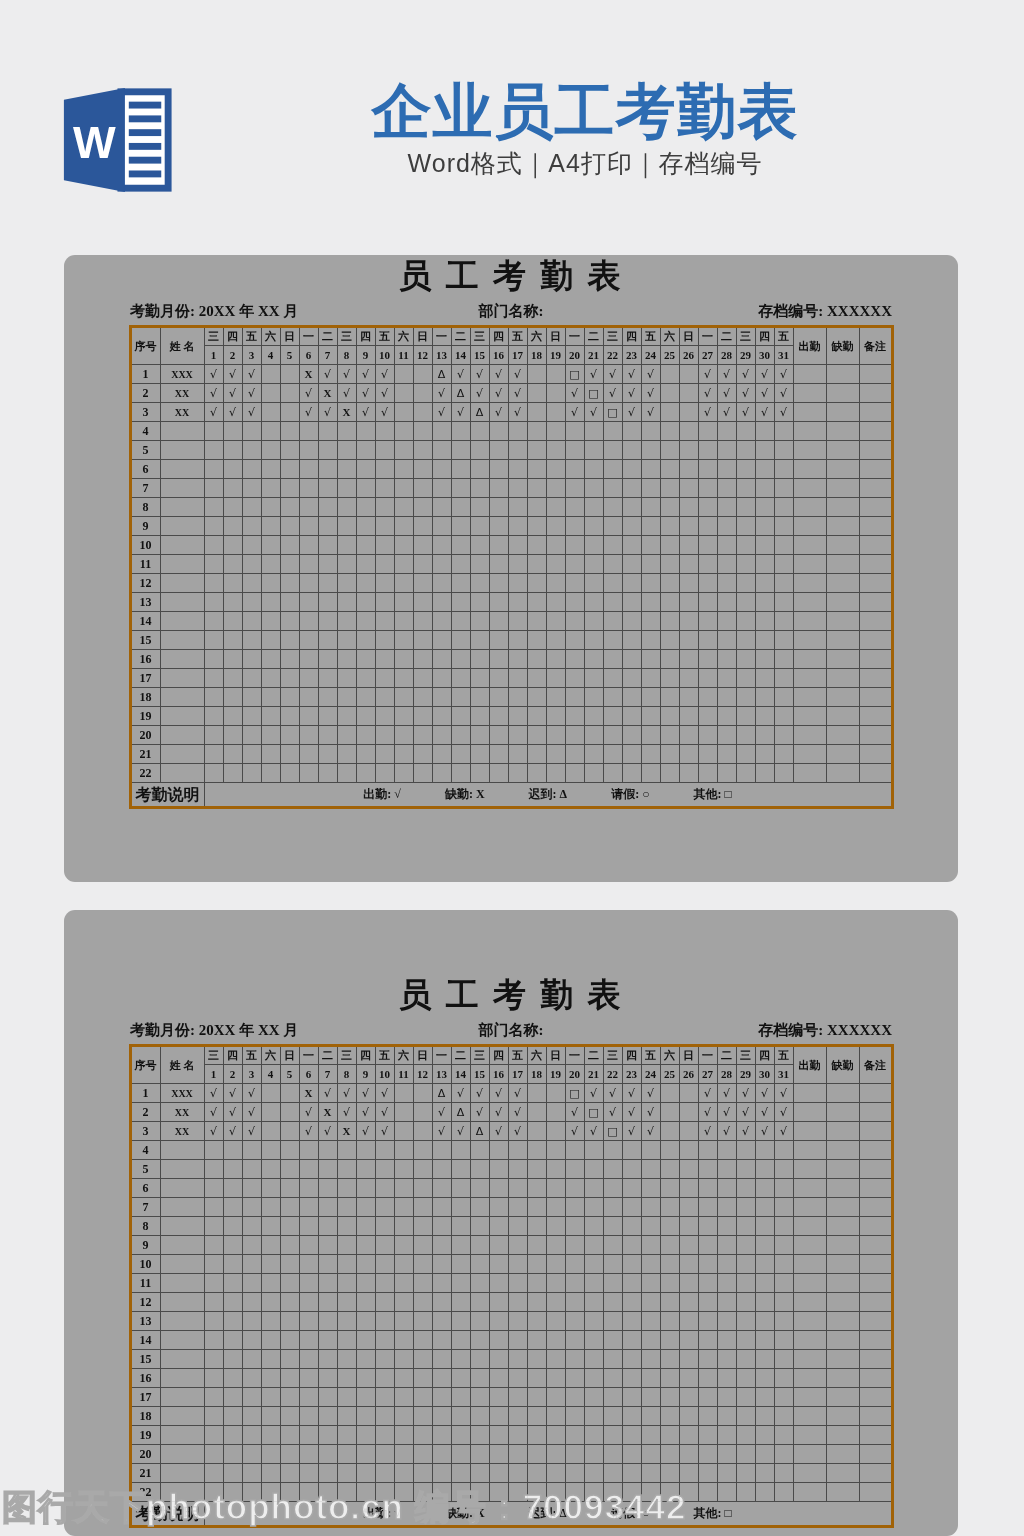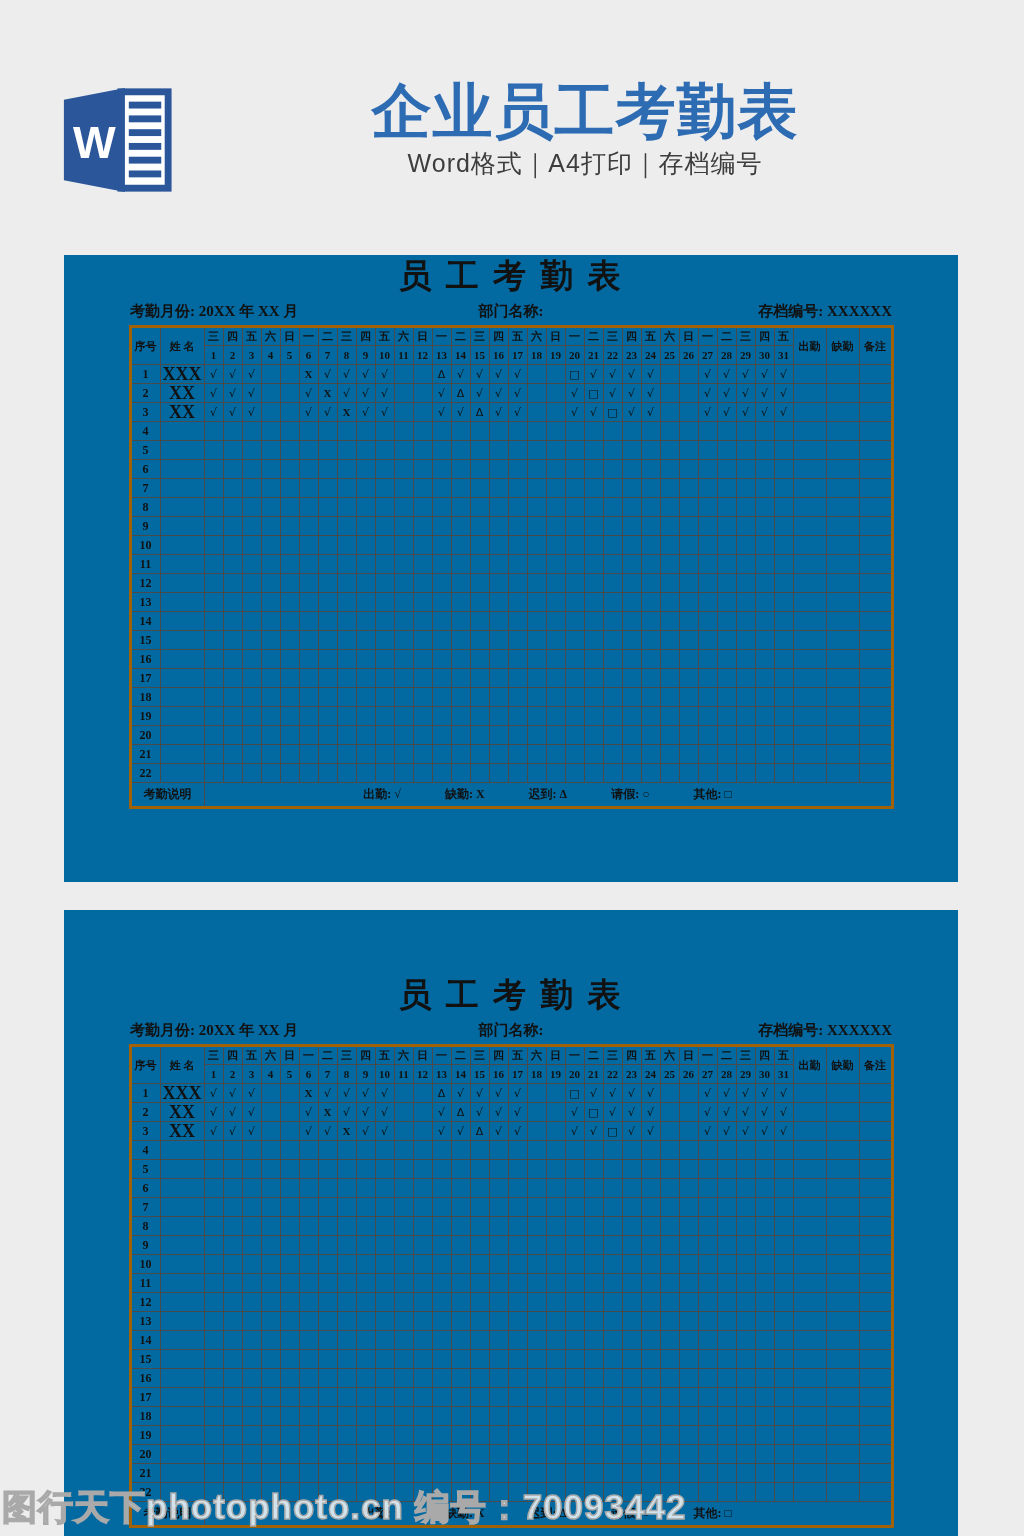--- a/index.html
+++ b/index.html
@@ -17,21 +17,21 @@
   .main-title {
     font-family:"Liberation Sans", sans-serif; font-weight:700;
     font-size:60px; line-height:52px; color:#2d6cb2; letter-spacing:1px;
   }
   .sub-title {
     margin-top:9px; font-family:"Liberation Sans", sans-serif;
     font-size:25px; color:#3d3d3d; letter-spacing:1px;
   }
 
   
-  .page { position:absolute; left:64px; width:894px; background:#0369a1; }
+  .page { position:absolute; left:64px; width:894px; background:#a3a3a3;border-radius:11px; }
   .page-1 { top:255px; height:627px; }
   .page-2 { top:910px; height:626px; }
   .page-2 .doc-inner { padding-top:64px; }
 
   .doc-title {
     text-align:center; font-weight:700; font-size:33px; line-height:42px;
     height:42px; letter-spacing:3px; color:#111;
   }
   .info-row {
     width:762px; margin:3px auto 3px auto; height:22px;
@@ -46,28 +46,28 @@
     width:762px; margin:0 auto; border-collapse:collapse; table-layout:fixed;
     border:3px solid #a16207;
   }
   .att-table td {
     border:1px solid #4a4a4a; text-align:center; vertical-align:middle;
     padding:0; overflow:hidden; white-space:nowrap;
     font-size:11px; font-weight:700; color:#111; height:19px; line-height:13px;
   }
   .att-table tr.hdr td { height:19px; }
   .att-table td.no { font-size:12px; }
-  .att-table td.nm { font-size:18px; }
+  .att-table td.nm { font-size:10px; }
   .att-table td.mk {
     font-weight:400; font-size:11px;
     font-family:"DejaVu Sans","Liberation Sans",sans-serif;
   }
   .att-table td.mk.bold { font-weight:700; font-family:"Liberation Serif",serif; }
   .att-table tr.legend-row td { height:25px; }
-  .att-table td.lg-label { font-size:12px; }
+  .att-table td.lg-label { font-size:16px; }
   .att-table td.lg-body { font-weight:700; font-size:12px; }
   .att-table td.lg-body .lg-wrap {
     display:flex; justify-content:center; gap:44px; align-items:center;
   }
 
   
   .watermark {
     position:absolute; left:2px; top:1484px; white-space:nowrap;
     font-family:"Liberation Sans", sans-serif; font-weight:700;
     font-size:35px; letter-spacing:1px;

